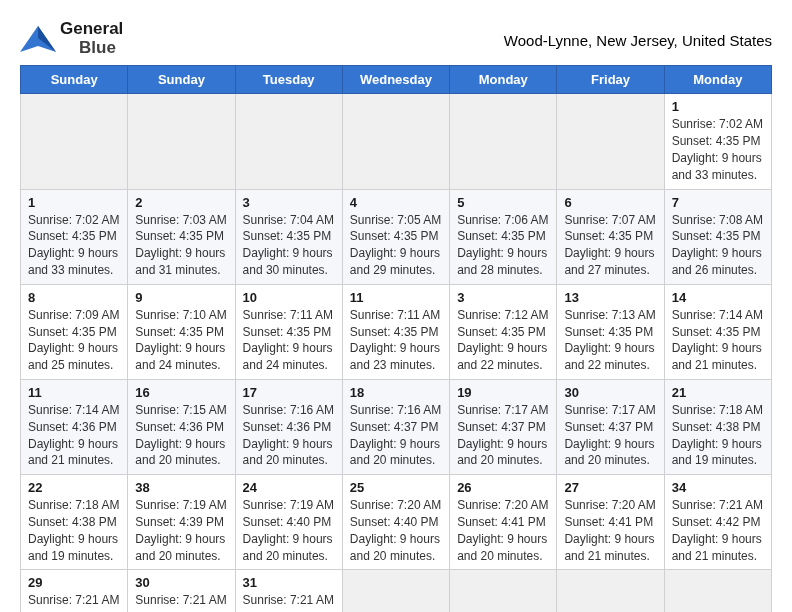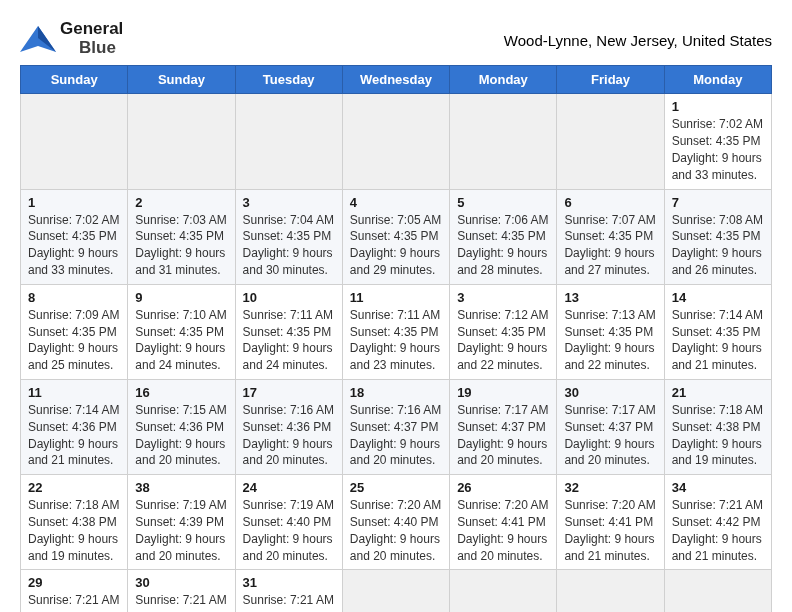--- a/index.html
+++ b/index.html
@@ -242,21 +242,21 @@
         </td>
         <td>
           <span class="day-num">25</span>
           <div class="day-info">Sunrise: 7:20 AM<br>Sunset: 4:40 PM<br>Daylight: 9 hours and 20 minutes.</div>
         </td>
         <td>
           <span class="day-num">26</span>
           <div class="day-info">Sunrise: 7:20 AM<br>Sunset: 4:41 PM<br>Daylight: 9 hours and 20 minutes.</div>
         </td>
         <td>
-          <span class="day-num">32</span>
+          <span class="day-num">27</span>
           <div class="day-info">Sunrise: 7:20 AM<br>Sunset: 4:41 PM<br>Daylight: 9 hours and 21 minutes.</div>
         </td>
         <td>
           <span class="day-num">34</span>
           <div class="day-info">Sunrise: 7:21 AM<br>Sunset: 4:42 PM<br>Daylight: 9 hours and 21 minutes.</div>
         </td>
       </tr>
       <tr class="last-row">
         <td class="has-data">
           <span class="day-num">29</span>

